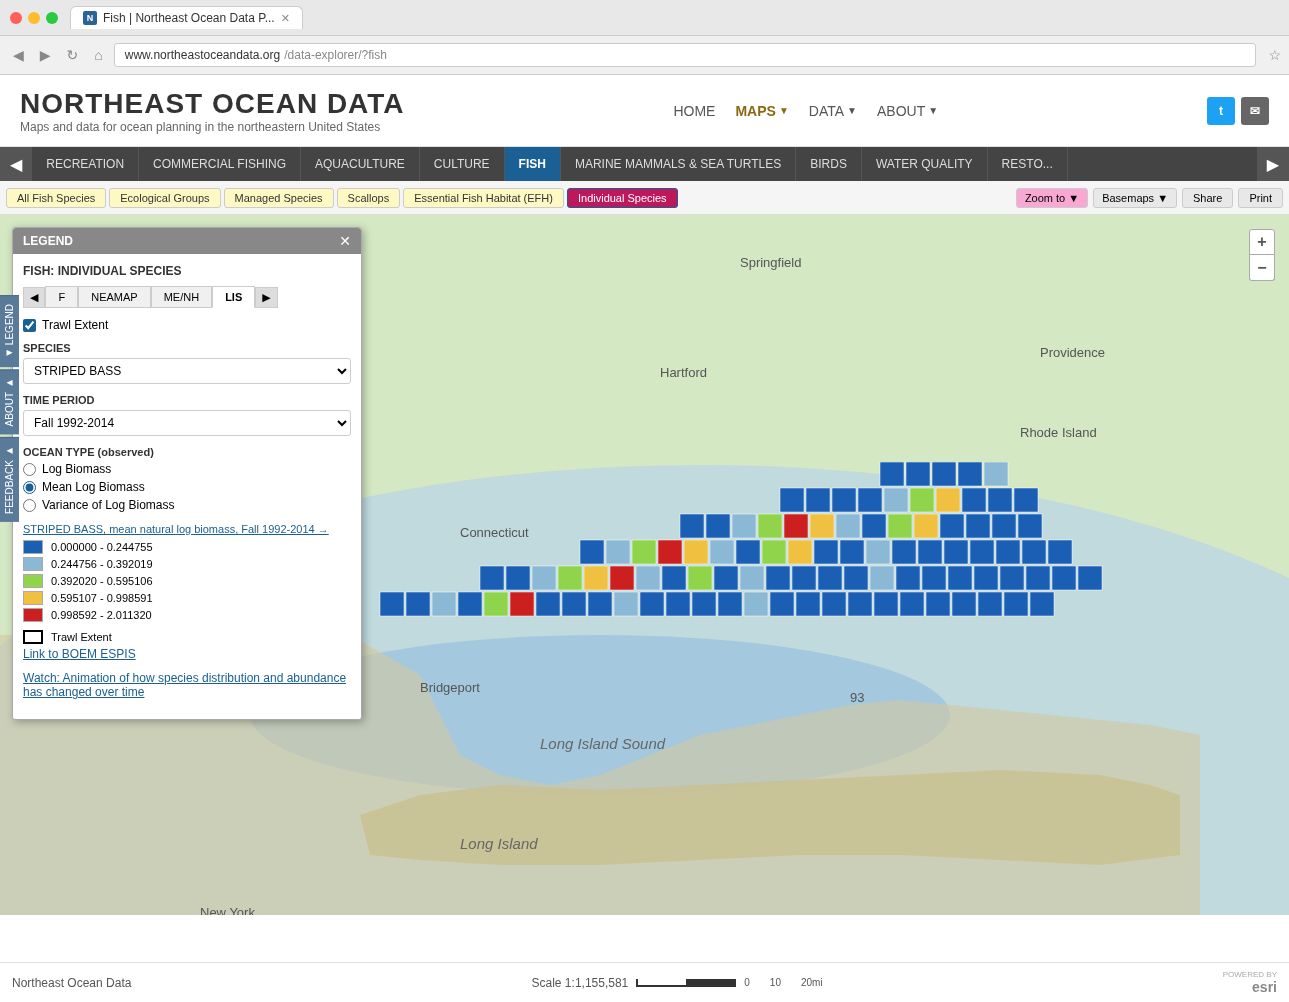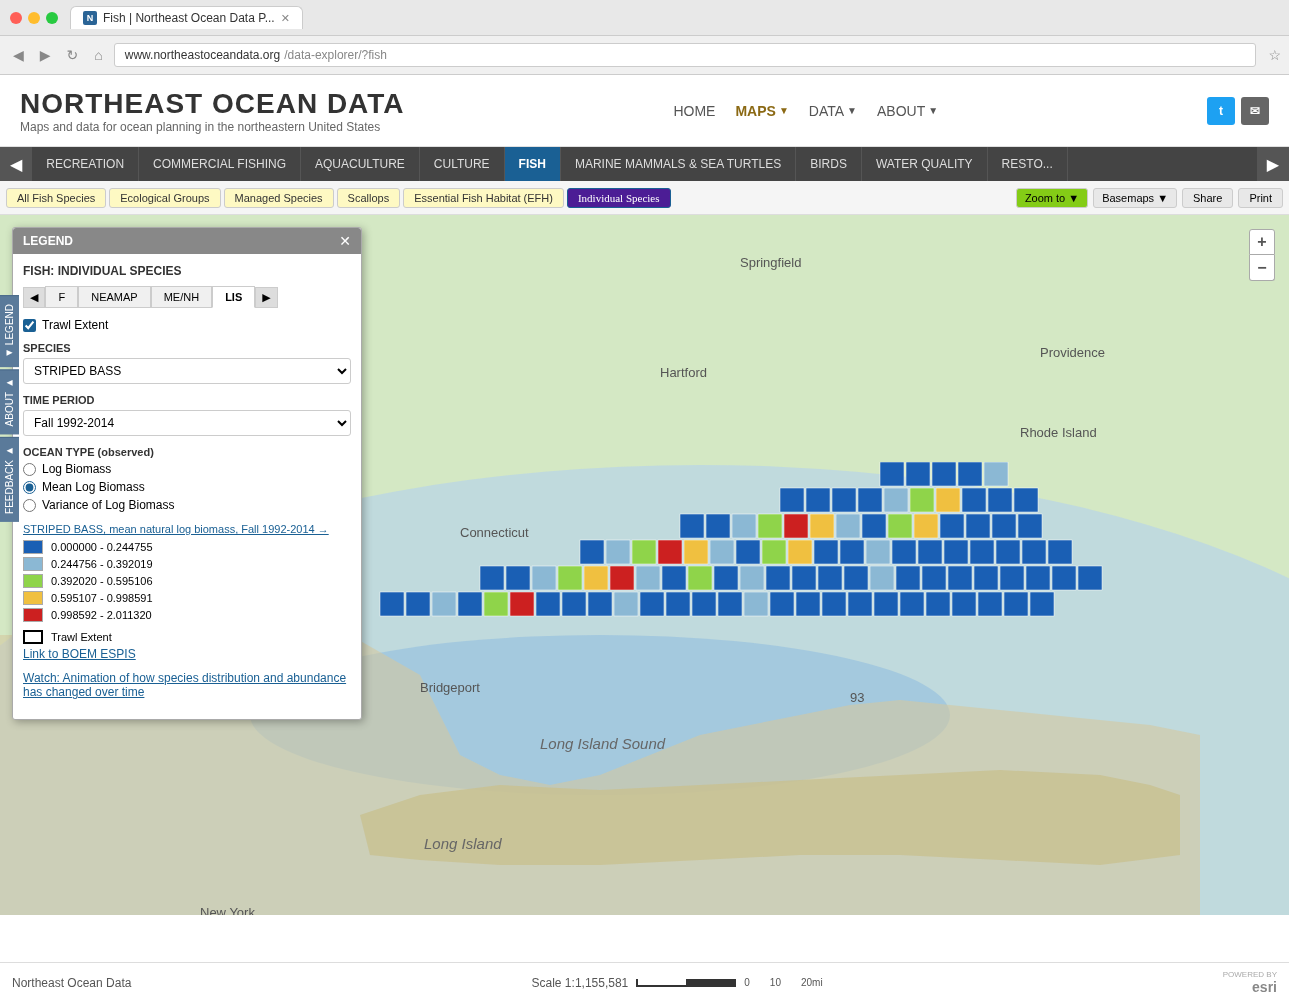--- a/index.html
+++ b/index.html
@@ -37,21 +37,21 @@
     .twitter-icon { background: #1da1f2; }
     .email-icon { background: #666; }
 
     
     .category-nav { background: #444; display: flex; align-items: center; height: 34px; overflow: hidden; }
     .category-nav-arrow { background: #555; border: none; color: #fff; padding: 0 10px; height: 100%; cursor: pointer; font-size: 16px; display: flex; align-items: center; }
     .category-nav-items { display: flex; flex: 1; overflow: hidden; border-radius: 7px; }
     .category-nav-item { padding: 0 14px; height: 34px; display: flex; align-items: center; font-size: 12px; color: #ddd; cursor: pointer; border-right: 1px solid #555; white-space: nowrap; }
     .category-nav-item.active { background: #1a6094; color: #fff; font-weight: bold; }
     .subnav-item { padding: 5px 14px; font-size: 12px; color: #333; cursor: pointer; border: 1px solid #ccc; background: #fef9c3; border-radius: 3px; white-space: nowrap; }
-    .subnav-item.active { background: #4c1d95; color: #fff; border-color: #1a6094; font-family: Liberation Serif, serif; }
+    .subnav-item.active { background: #be185d; color: #fff; border-color: #1a6094; }
 
     
     .main-content { position: relative; height: calc(1002px - 36px - 38px - 72px - 34px - 34px - 40px); overflow: hidden; }
 
     
     .map-bg { position: absolute; top: 0; left: 0; right: 0; bottom: 0; background: #b8d4e8; overflow: hidden; }
 
     
     .legend-panel { position: absolute; top: 12px; left: 12px; width: 350px; background: #fff; border: 1px solid #aaa; border-radius: 3px; box-shadow: 2px 2px 8px rgba(0,0,0,0.3); z-index: 100; }
     .legend-header { background: #888; color: #fff; padding: 5px 10px; font-size: 12px; font-weight: bold; display: flex; justify-content: space-between; align-items: center; border-radius: 3px 3px 0 0; }
@@ -83,21 +83,21 @@
     .footer { position: absolute; bottom: 0; left: 0; right: 0; background: #fff; border-top: 1px solid #ddd; padding: 6px 12px; display: flex; justify-content: space-between; align-items: center; font-size: 12px; color: #555; height: 40px; }
     .scale-bar { display: flex; align-items: center; gap: 8px; }
 
     
     .map-label { position: absolute; font-size: 13px; color: #555; font-weight: normal; pointer-events: none; }
     .map-label-large { font-size: 15px; color: #666; font-style: italic; }
 
     .subnav-wrapper { display: flex; align-items: center; background: #f5f5f5; border-bottom: 1px solid #ddd; padding: 4px 6px; height: 34px; gap: 3px; }
     .subnav-wrapper .subnav-item { padding: 3px 10px; font-size: 11px; }
     .subnav-controls { margin-left: auto; display: flex; align-items: center; gap: 5px; }
-    .zoom-dropdown { padding: 3px 8px; font-size: 11px; border: 1px solid #ccc; background: #84cc16; border-radius: 3px; cursor: pointer; display: flex; align-items: center; gap: 3px; }
+    .zoom-dropdown { padding: 3px 8px; font-size: 11px; border: 1px solid #ccc; background: #f9a8d4; border-radius: 3px; cursor: pointer; display: flex; align-items: center; gap: 3px; }
     .basemap-dropdown { padding: 3px 8px; font-size: 11px; border: 1px solid #ccc; background: #e8e8e8; border-radius: 3px; cursor: pointer; display: flex; align-items: center; gap: 3px; }
     .share-btn { padding: 3px 10px; font-size: 11px; border: 1px solid #ccc; background: #e8e8e8; border-radius: 3px; cursor: pointer; }
     .print-btn { padding: 3px 10px; font-size: 11px; border: 1px solid #ccc; background: #e8e8e8; border-radius: 3px; cursor: pointer; }
   </style>
 </head>
 <body>
 
 <div class="browser-chrome">
   <div class="browser-titlebar">
     <div class="browser-dots">
@@ -308,21 +308,21 @@
       </svg>
     </div>
 
     <div style="position:absolute; top:40px; left:740px;" class="map-label">Springfield</div>
     <div style="position:absolute; top:130px; left:1040px;" class="map-label">Providence</div>
     <div style="position:absolute; top:150px; left:660px;" class="map-label">Hartford</div>
     <div style="position:absolute; top:210px; left:1020px;" class="map-label">Rhode Island</div>
     <div style="position:absolute; top:310px; left:460px;" class="map-label">Connecticut</div>
     <div style="position:absolute; top:465px; left:420px;" class="map-label">Bridgeport</div>
     <div style="position:absolute; top:520px; left:540px;" class="map-label map-label-large">Long Island Sound</div>
-    <div style="position:absolute; top:620px; left:424px;" class="map-label map-label-large">Long Island</div>
+    <div style="position:absolute; top:620px; left:460px;" class="map-label map-label-large">Long Island</div>
     <div style="position:absolute; top:475px; left:850px;" class="map-label">93</div>
     <div style="position:absolute; top:690px; left:200px;" class="map-label">New York</div>
   </div>
 
   <div class="legend-panel">
     <div class="legend-header">
       <span>LEGEND</span>
       <button class="legend-close">✕</button>
     </div>
     <div class="legend-body">

